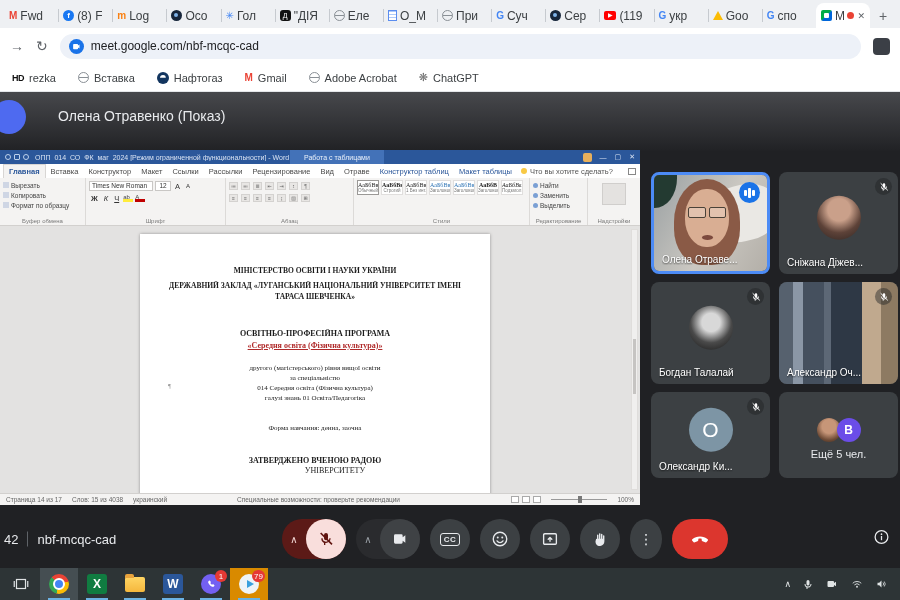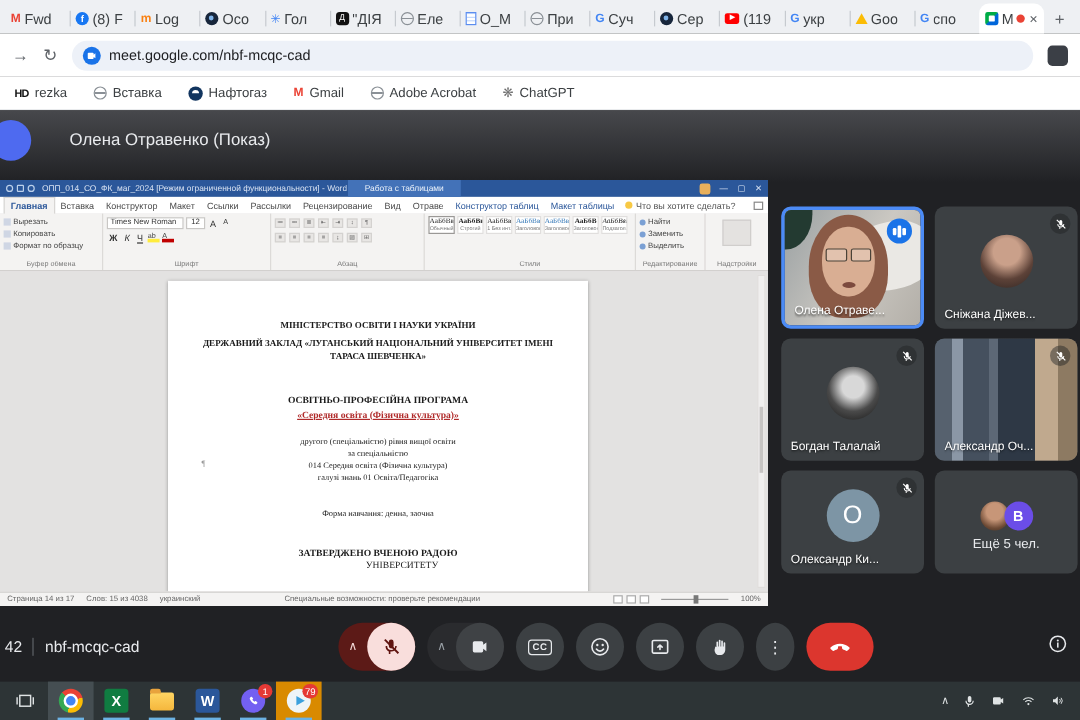--- a/index.html
+++ b/index.html
@@ -512,21 +512,21 @@
           <div class="addinbtn"></div>
           <div class="wglabel">Надстройки</div>
         </div>
       </div>
       <div class="wdoc">
         <div class="page">
           <div class="l-min">МІНІСТЕРСТВО ОСВІТИ І НАУКИ УКРАЇНИ</div>
           <div class="l-inst">ДЕРЖАВНИЙ ЗАКЛАД «ЛУГАНСЬКИЙ НАЦІОНАЛЬНИЙ УНІВЕРСИТЕТ ІМЕНІ ТАРАСА ШЕВЧЕНКА»</div>
           <div class="l-title">ОСВІТНЬО-ПРОФЕСІЙНА ПРОГРАМА</div>
           <div class="l-name">«Середня освіта (Фізична культура)»</div>
-          <div class="l-sub first">другого (спеціальністю) рівня вищої освіти</div>
+          <div class="l-sub first">другого (магістерського) рівня вищої освіти</div>
           <div class="l-sub">за спеціальністю</div>
           <div class="l-sub">014 Середня освіта (Фізична культура)</div>
           <div class="l-sub">галузі знань 01 Освіта/Педагогіка</div>
           <div class="l-form">Форма навчання: денна, заочна</div>
           <div class="l-appr">ЗАТВЕРДЖЕНО ВЧЕНОЮ РАДОЮ</div>
           <div class="l-appr2">УНІВЕРСИТЕТУ</div>
           <span class="pilcrow">¶</span>
         </div>
         <div class="vscroll">
             <div class="vthumb"></div>

